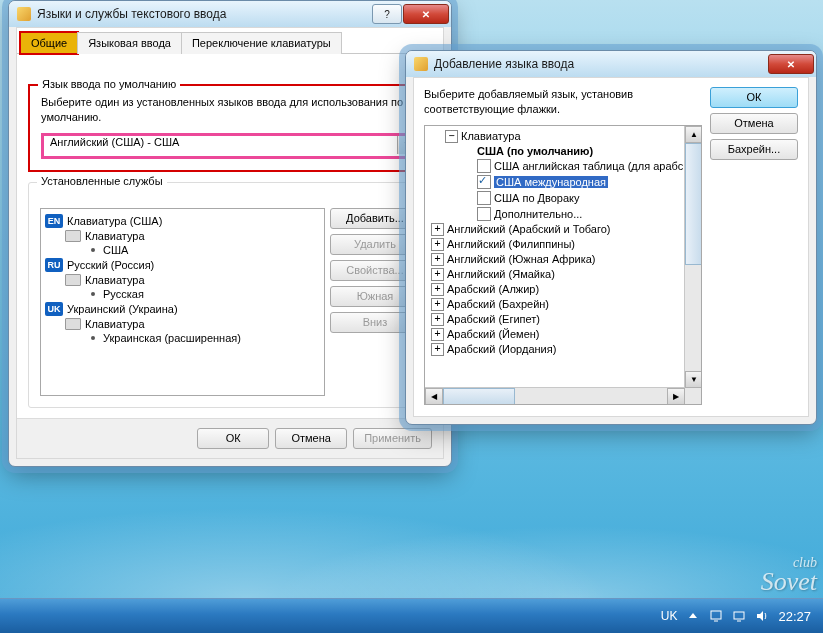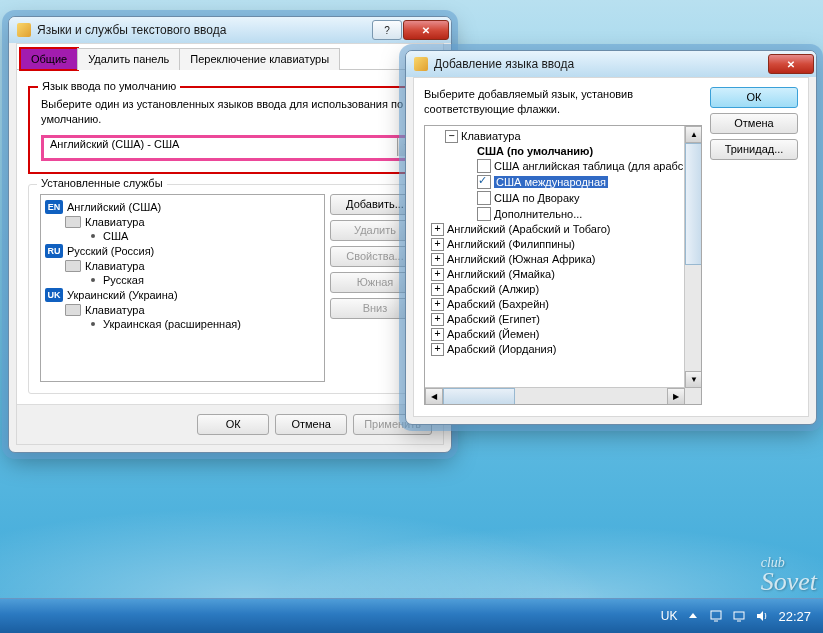--- a/index.html
+++ b/index.html
@@ -1,35 +1,35 @@
 <!DOCTYPE html>
 <html><head>
 <meta charset="utf-8">
 <style>
 html,body{margin:0;padding:0;width:823px;height:633px;font-family:"Segoe UI",Tahoma,sans-serif;font-size:11px;overflow:hidden}
 body{background:linear-gradient(180deg,#b8e0f0 0%,#7fc8e8 40%,#5ab8e0 70%,#3da8d8 100%);position:relative}
 .wavy{position:absolute;bottom:35px;left:0;right:0;height:200px;pointer-events:none;background:radial-gradient(ellipse 600px 150px at 30% 100%,rgba(255,255,255,0.4),transparent 60%),radial-gradient(ellipse 500px 120px at 70% 100%,rgba(255,255,255,0.35),transparent 60%)}
-.logo-sovet{position:absolute;right:6px;bottom:40px;color:rgba(255,255,255,0.75);font-family:cursive;font-style:italic;font-size:26px;text-shadow:1px 1px 2px rgba(0,0,0,0.25);line-height:0.9;}
+.logo-sovet{position:absolute;right:6px;bottom:40px;color:rgba(255,255,255,0.75);font-family:cursive;font-style:italic;font-size:26px;text-shadow:1px 1px 2px rgba(0,0,0,0.25);line-height:0.9;text-align:right}
 .logo-sovet .sm{font-size:14px;display:block}
 .taskbar{position:absolute;bottom:0;left:0;right:0;height:34px;background:linear-gradient(180deg,#4f9dd8 0%,#2b79c0 45%,#1a5ea0 100%);border-top:1px solid rgba(255,255,255,0.35);display:flex;align-items:center;color:#fff;font-size:12px}
 .taskbar .tray{margin-left:auto;display:flex;align-items:center;gap:9px;padding-right:12px}
 .tray-ico{width:14px;height:14px;display:inline-block}
 .window{position:absolute;background:#f0f0f0;border:1px solid #6b8ba8;border-radius:7px;box-shadow:0 0 0 6px rgba(100,160,210,0.55),0 8px 24px rgba(0,0,0,0.35)}
 .titlebar{height:26px;background:linear-gradient(180deg,#e8f4fc 0%,#d2e8f7 50%,#bcdcf0 100%);border-radius:6px 6px 0 0;display:flex;align-items:center;padding:0 2px 0 8px;font-size:12px;color:#1a1a1a}
 .titlebar .t-ico{width:14px;height:14px;margin-right:6px;background:linear-gradient(135deg,#f9d66b,#e0a030);border-radius:2px}
 .titlebar .spacer{flex:1}
 .win-btns{display:flex;gap:1px}
 .win-btn{width:28px;height:18px;border:1px solid #7a98b0;border-radius:3px;background:linear-gradient(180deg,#fafcfe,#d8e6f0);display:flex;align-items:center;justify-content:center;font-size:10px}
 .win-btn.close{width:44px;background:linear-gradient(180deg,#e68a8a 0%,#d24a3a 50%,#b82818 100%);border-color:#8a2a1a;color:#fff;font-weight:bold}
 .win-body{background:#fff;margin:0 7px 7px 7px;border:1px solid #d8d8d8}
 
-.w1{left:8px;top:16px;width:442px}
+.w1{left:8px;top:0;width:442px}
 .tabs{display:flex;font-size:11px;border-bottom:1px solid #c8c8c8;background:#fff;padding:3px 3px 0 3px}
 .tab{padding:4px 10px;border:1px solid #c8c8c8;border-bottom:none;background:#f4f4f4;margin-right:-1px;position:relative;top:1px}
-.tab.active{background:#a21caf;border-bottom:1px solid #fff}
+.tab.active{background:#eab308;border-bottom:1px solid #fff}
 .hl-red{outline:2px solid #d40000;outline-offset:-1px}
 .hl-red-box{border:2px solid #d40000}
 .group{margin:10px 11px;padding:9px 11px 11px 11px;position:relative}
 .group-border{border:1px solid #dcdcdc;border-radius:3px}
 .group-title{position:absolute;top:-8px;left:8px;background:#fff;padding:0 4px;font-size:11px}
 .dropdown{display:flex;border:3px solid #ec4899;height:20px;margin-top:8px}
 .dropdown .val{flex:1;padding:0 6px;font-size:11px}
 .dropdown .dd-btn{width:18px;height:18px;border-left:1px solid #a8a8a8;background:linear-gradient(180deg,#f8f8f8,#dcdcdc);display:flex;align-items:center;justify-content:center;font-size:8px}
 .tree-box{border:1px solid #a8a8a8;height:178px;overflow:auto;background:#fff;padding:4px 2px;font-size:11px}
 .tree-row{display:flex;align-items:center;padding:1px 2px;gap:4px}
@@ -37,21 +37,21 @@
 .badge-en{background:#1060c0}
 .badge-ru{background:#1060c0}
 .badge-uk{background:#1060c0}
 .kbd-ico{width:14px;height:10px;background:#ddd;border:1px solid #999;border-radius:1px;display:inline-block}
 .indent1{padding-left:22px}
 .indent2{padding-left:48px}
 .dot{width:4px;height:4px;background:#555;border-radius:50%;display:inline-block;margin-right:4px}
 .btn{height:21px;border:1px solid #a8a8a8;background:linear-gradient(180deg,#fafafa,#e4e4e4);font-size:11px;padding:0 10px;border-radius:3px;min-width:72px;text-align:center;line-height:19px;box-sizing:border-box}
 .btn.disabled{color:#9a9a9a}
 .side-btns{display:flex;flex-direction:column;gap:5px;width:90px}
-.services-row{display:flex;gap:5px;margin-top:0}
+.services-row{display:flex;gap:5px;margin-top:16px}
 .bottom-row{display:flex;gap:6px;justify-content:flex-end;padding:9px 11px;border-top:1px solid #dcdcdc;background:#f0f0f0}
 
 .w2{left:405px;top:50px;width:410px}
 .w2 .win-body{padding:9px 10px 11px 10px}
 .w2-row{display:flex;gap:8px}
 .w2-left{flex:1}
 .w2-right{display:flex;flex-direction:column;gap:5px;width:88px}
 .tree2{border:1px solid #a8a8a8;height:278px;background:#fff;font-size:11px;position:relative;margin-top:8px;overflow:hidden}
 .tree2-inner{padding:3px 2px}
 .t2-row{display:flex;align-items:center;padding:1px 0;gap:3px;white-space:nowrap}
@@ -81,40 +81,40 @@
     <span>Языки и службы текстового ввода</span>
     <span class="spacer"></span>
     <div class="win-btns">
       <div class="win-btn">?</div>
       <div class="win-btn close">✕</div>
     </div>
   </div>
   <div class="win-body" style="padding-bottom:0">
     <div class="tabs">
       <div class="tab active hl-red">Общие</div>
-      <div class="tab">Удалить панель</div>
+      <div class="tab">Языковая ввода</div>
       <div class="tab">Переключение клавиатуры</div>
     </div>
 
-    <div class="group hl-red-box" style="margin-top:16px">
+    <div class="group hl-red-box" style="margin-top:30px">
       <div class="group-title">Язык ввода по умолчанию</div>
       <div style="font-size:11px;line-height:1.35">Выберите один из установленных языков ввода для использования по умолчанию.</div>
       <div class="dropdown">
         <div class="val">Английский (США) - США</div>
         <div class="dd-btn">▼</div>
       </div>
     </div>
 
     <div class="group group-border">
       <div class="group-title">Установленные службы</div>
       <div class="services-row">
         <div class="tree-box" style="flex:1" id="tree1">
             <div class="tree-row">
               <span class="lang-badge badge-en">EN</span>
-              <span>Английский (США)</span>
+              <span>Клавиатура (США)</span>
             </div>
             <div class="tree-row indent1">
               <span class="kbd-ico"></span>
               <span>Клавиатура</span>
             </div>
             <div class="tree-row indent2">
               <span class="dot"></span>
               <span>США</span>
             </div>
             <div class="tree-row">
@@ -251,21 +251,21 @@
             <div class="sb-thumb-h"></div>
             <div class="sb-track-h"></div>
             <div class="sb-btn">▶</div>
           </div>
           <div class="sb-corner"></div>
         </div>
       </div>
       <div class="w2-right">
         <div class="btn hl-red-box" style="background:linear-gradient(180deg,#cfeffd,#9edcf6);border-color:#3aa0d8">ОК</div>
         <div class="btn">Отмена</div>
-        <div class="btn">Тринидад...</div>
+        <div class="btn">Бахрейн...</div>
       </div>
     </div>
   </div>
 </div>
 
 <div class="taskbar">
   <div class="tray">
     <span>UK</span>
     <span class="tray-ico">
       <svg viewBox="0 0 14 14">

